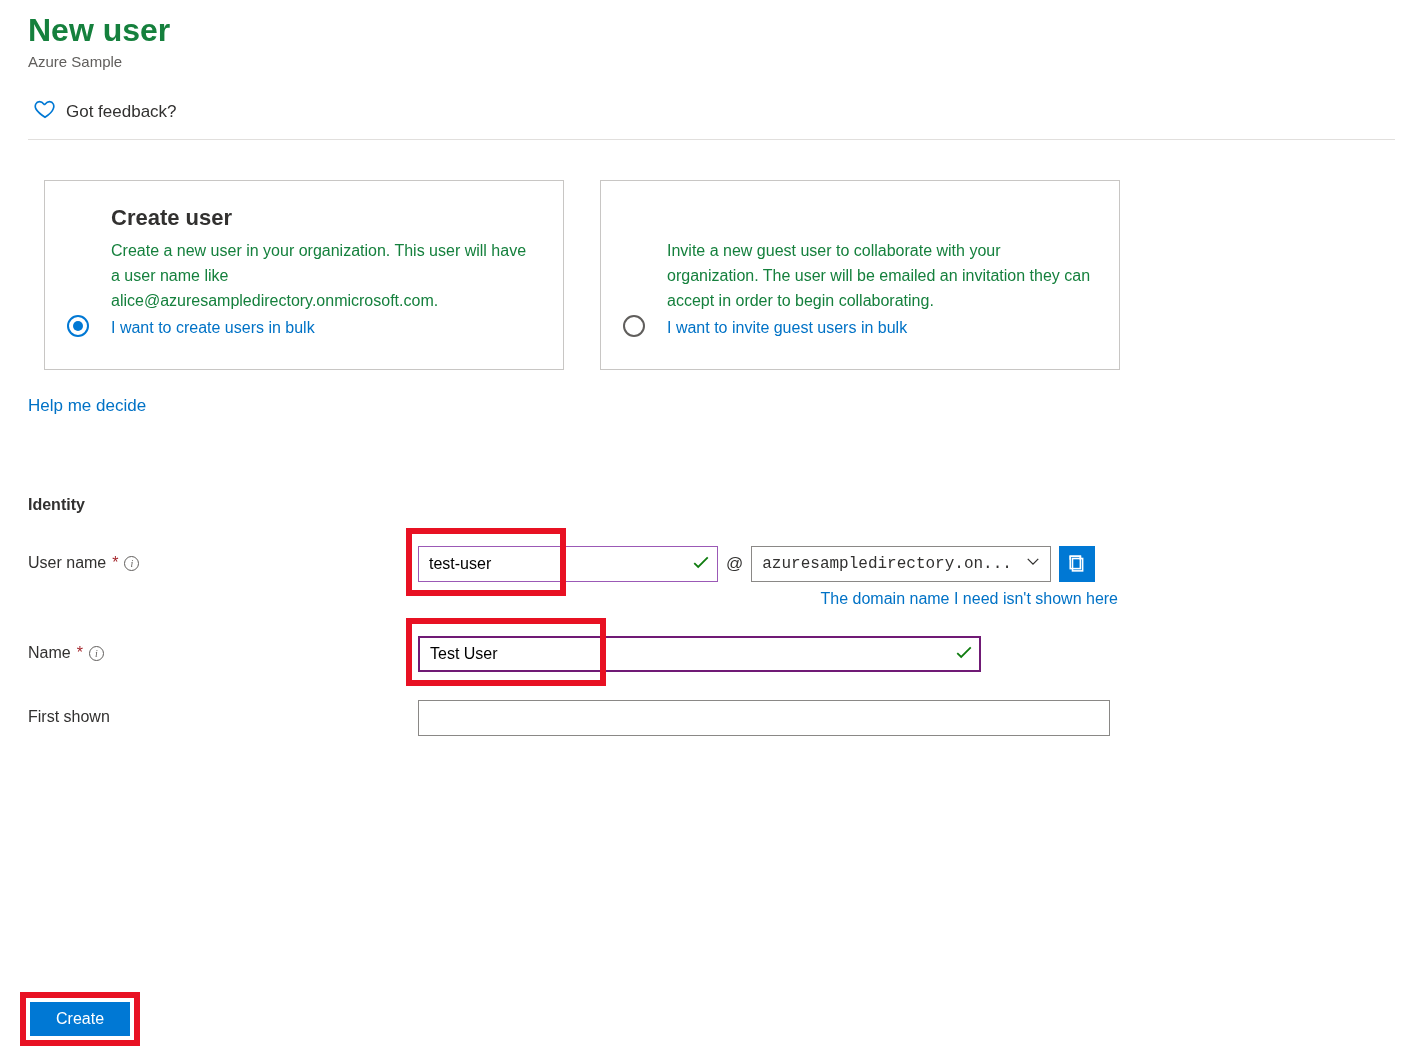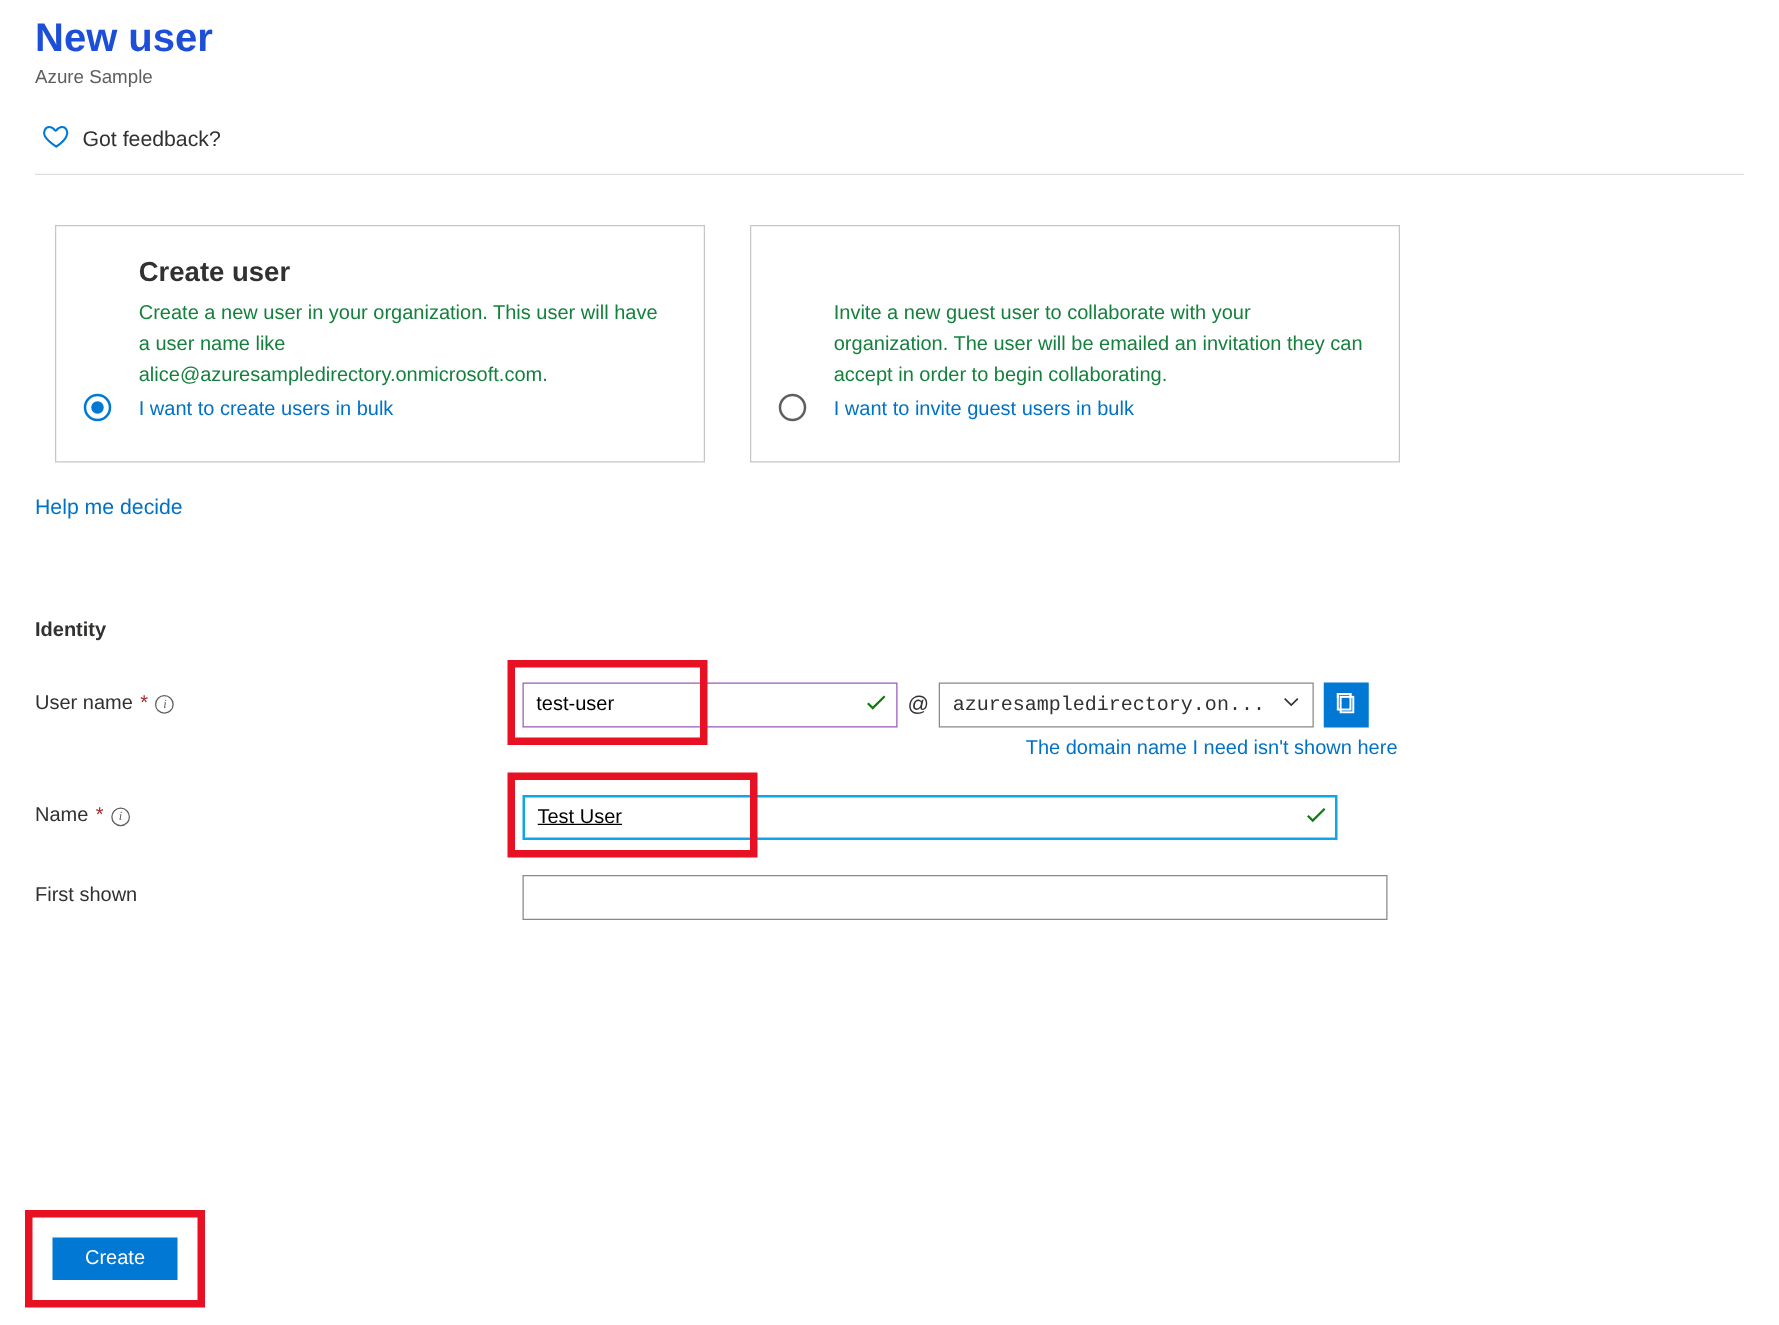--- a/index.html
+++ b/index.html
@@ -6,21 +6,21 @@
   body {
     font-family: "Segoe UI", Arial, sans-serif;
     color: #323130;
     background: #fff;
     padding: 12px 28px 0 28px;
     font-size: 15px;
   }
   h1 {
     font-size: 32px;
     font-weight: 600;
-    color: #1d4ed8;
+    color: #15803d;
     margin-bottom: 4px;
   }
   .subtitle {
     color: #605e5c;
     font-size: 15px;
     margin-bottom: 18px;
   }
   .feedback-row {
     display: flex;
     align-items: center;
@@ -183,23 +183,22 @@
   .copy-btn svg { width: 18px; height: 18px; fill: #fff; }
 
   .domain-help {
     text-align: right;
     margin-top: 8px;
     padding-right: 0;
     width: 700px;
   }
 
   .input-name {
-    width: 652px;
-    border: 2px solid #0ea5e9;
-    text-decoration: underline;
+    width: 563px;
+    border: 2px solid #701a75;
   }
   .input-firstname {
     width: 692px;
   }
   .red-box-username {
     position: absolute;
     border: 6px solid #e81123;
     pointer-events: none;
     z-index: 5;
   }
@@ -215,21 +214,21 @@
     color: #fff;
     border: none;
     padding: 8px 26px;
     font-size: 16px;
     cursor: pointer;
     font-family: inherit;
   }
   .create-btn-wrap {
     display: inline-block;
     border: 6px solid #e81123;
-    padding: 16px;
+    padding: 4px;
   }
 </style>
 </head>
 <body>
 
 
 
 <h1>New user</h1>
 <div class="subtitle">Azure Sample</div>
 

